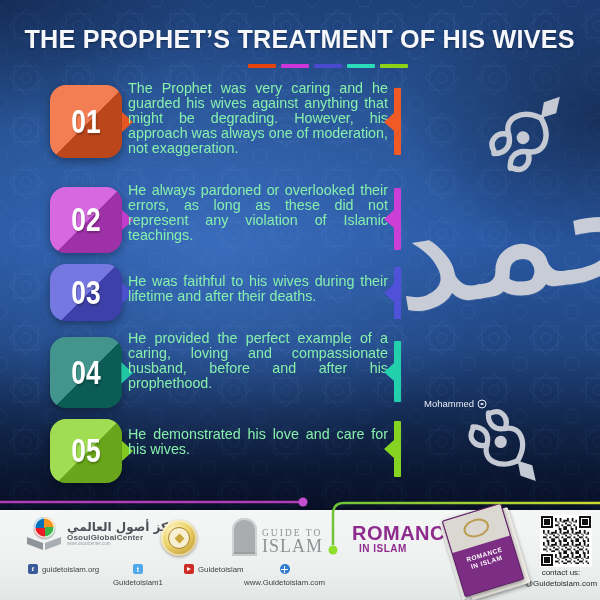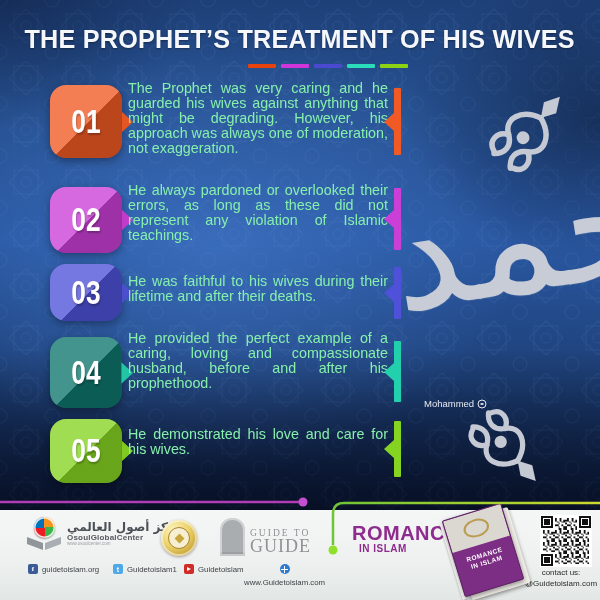--- a/index.html
+++ b/index.html
@@ -62,21 +62,21 @@
   .osoul-ar{font-family:"DejaVu Sans",sans-serif;font-size:12px;font-weight:bold;color:#4c5157;}
   .osoul-en{font-size:8px;font-weight:bold;color:#55595e;letter-spacing:.2px;}
   .osoul-site{font-size:4.5px;color:#9aa0a5;}
   .medal{position:absolute;left:161px;top:10px;width:36px;height:36px;border-radius:50%;
          background:radial-gradient(circle at 35% 30%, #fdf4c3, #ecd269 45%, #c9a63c 75%, #997c22 100%);
          box-shadow:0 1px 3px rgba(0,0,0,.35), inset 0 0 0 2px rgba(255,255,255,.5);
          display:flex;align-items:center;justify-content:center;}
   .medal-core{width:20px;height:20px;border-radius:50%;background:#f7efd2;
          border:1.5px solid #a8832a;display:flex;align-items:center;justify-content:center;}
   .medal-gem{width:7px;height:7px;background:#c9a63c;transform:rotate(45deg);}
-  .gti{position:absolute;left:220px;top:8px;display:flex;align-items:flex-end;gap:5px;}
+  .gti{position:absolute;left:232px;top:8px;display:flex;align-items:flex-end;gap:5px;}
   .gti-arch{width:25px;height:38px;background:#a9adb0;border-radius:12px 12px 0 0;
          box-shadow:inset 0 0 0 2px rgba(255,255,255,.45), inset 0 -4px 0 rgba(0,0,0,.08);}
   .gti-text{font-family:"Liberation Serif",serif;color:#8e9396;line-height:.95;padding-bottom:1px;}
   .gti-l1{font-size:9.5px;letter-spacing:2px;}
   .gti-l2{font-size:18px;letter-spacing:1px;}
   .romance{position:absolute;left:352px;top:13px;line-height:1;}
   .romance-l1{font-size:20px;font-weight:800;letter-spacing:.5px;}
   .romance-l2{font-size:10px;font-weight:700;margin-left:7px;margin-top:1px;letter-spacing:.5px;}
   .book{position:absolute;left:452px;top:0px;width:62px;height:80px;transform:rotate(-17deg);z-index:2;}
   .book-back{position:absolute;left:6px;top:6px;right:-5px;bottom:-5px;background:#f2efe9;
@@ -265,21 +265,21 @@
     <div class="medal">
       <div class="medal-core">
         <div class="medal-gem"></div>
       </div>
     </div>
 
     <div class="gti">
       <div class="gti-arch"></div>
       <div class="gti-text">
         <div class="gti-l1">GUIDE TO</div>
-        <div class="gti-l2">GUIDE</div>
+        <div class="gti-l2">ISLAM</div>
       </div>
     </div>
 
     <div class="romance">
       <div class="romance-l1" style="color: rgb(142, 43, 142);">ROMANCE</div>
       <div class="romance-l2" style="color: rgb(142, 43, 142);">IN ISLAM</div>
     </div>
 
     <div class="book">
       <div class="book-back"></div>
@@ -339,21 +339,21 @@
     <div class="contact">
       <div>contact us:</div>
       <div>@Guidetoislam.com</div>
     </div>
 
     <div class="social">
       <div class="social-item" style="left:28px;">
         <span class="si si-fb">f</span>
         <span>guidetoislam.org</span>
       </div>
-      <div class="social-item" style="left:113px;">
+      <div class="social-item" style="left:113px;flex-direction:column;">
         <span class="si si-tw">t</span>
         <span>Guidetoislam1</span>
       </div>
       <div class="social-item" style="left:184px;">
         <span class="si si-yt"></span>
         <span>Guidetoislam</span>
       </div>
       <div class="social-item" style="left:244px;flex-direction:column;">
         <span class="si si-web"></span>
         <span>www.Guidetoislam.com</span>

